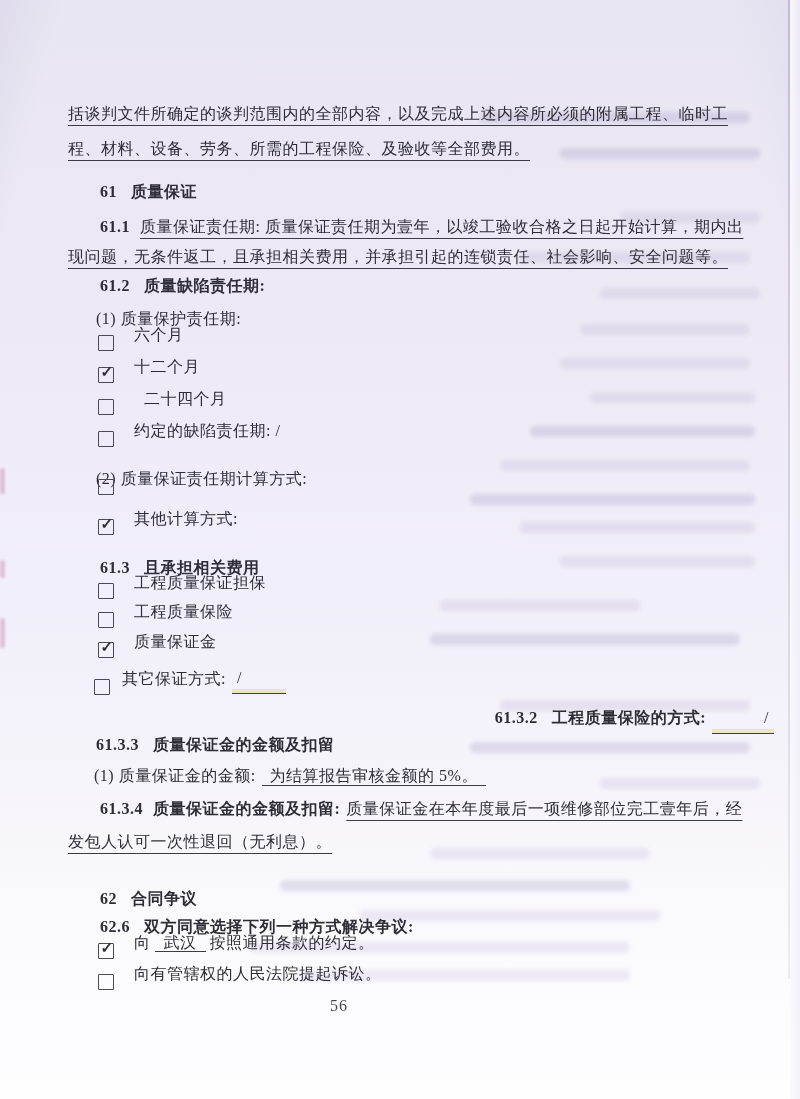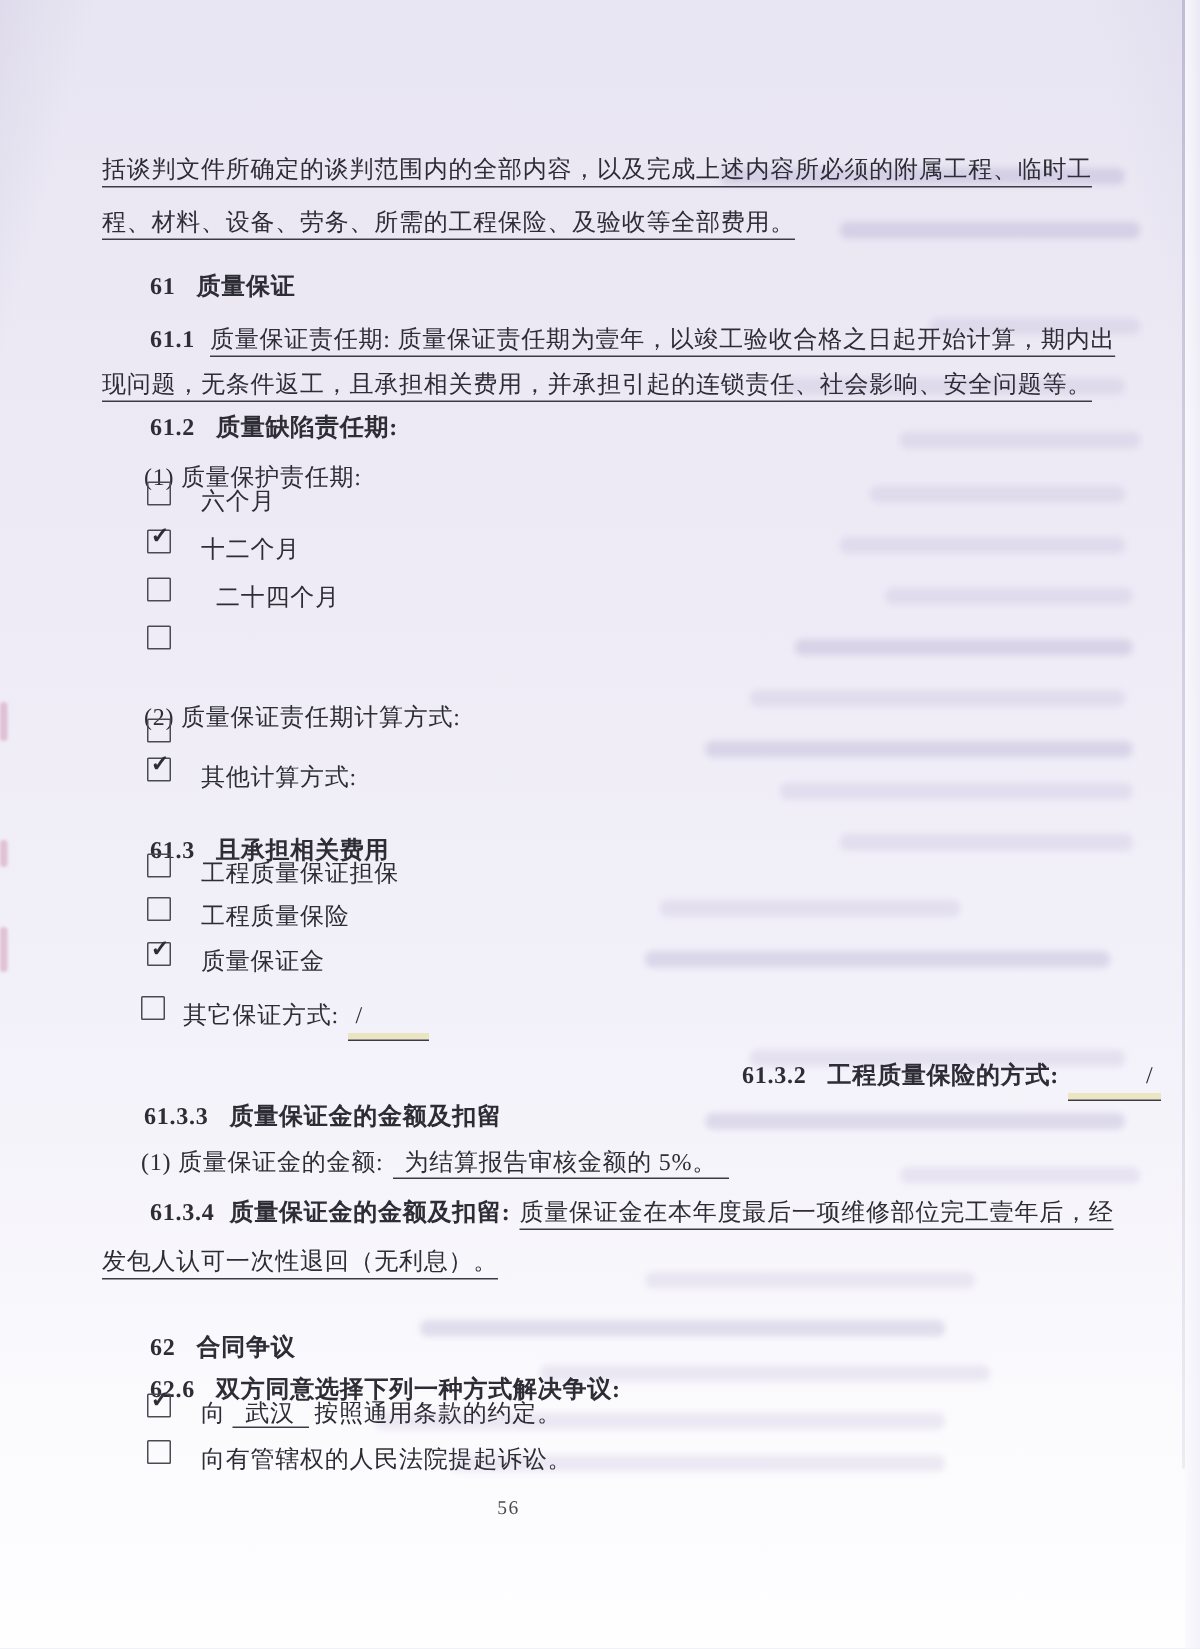--- a/index.html
+++ b/index.html
@@ -36,37 +36,37 @@
   .c611{line-height:30px;}
   .c6134{line-height:33px;}
   .num{font-weight:700;margin-right:10px;}
   .item{padding-left:28px;}
   u, .ul{
     text-decoration:underline;
     text-underline-offset:6px;
     text-decoration-thickness:1px;
     text-decoration-color:#3c3b45;
   }
-  .cb-row{padding-left:30px;display:flex;align-items:flex-start;}
+  .cb-row{padding-left:30px;display:flex;align-items:flex-end;}
   .box{
     flex:0 0 auto;display:inline-flex;align-items:center;justify-content:center;
     width:14px;height:14px;border:1.4px solid #4a4a56;margin-right:20px;
     position:relative;top:1px;font-size:15px;line-height:14px;color:#2e2d36;
     border-radius:1px;
   }
   .box .mark{position:relative;top:-3px;left:1px;font-weight:700;}
   .fill-blank{
     display:inline-block;min-width:44px;padding:0 5px;margin-left:6px;
     border-bottom:1px solid #3c3b45;
   }
   .fill-long{border-bottom:1px solid #3c3b45;padding:0 8px 1px 8px;margin-left:6px;}
   .hl{background:linear-gradient(to top, rgba(222,212,110,.40) 0, rgba(222,212,110,.40) 4px, rgba(0,0,0,0) 4px);}
   .fill-name{border-bottom:1px solid #3c3b45;padding:0 9px;margin:0 4px;}
   .page-num{position:absolute;left:0;width:678px;text-align:center;
-    font-size:13px;color:#4a4952;letter-spacing:1px;}
+    font-size:16px;color:#4a4952;letter-spacing:1px;}
 </style>
 </head>
 <body>
 
 <div class="page">
 
   <div class="edge-light"></div>
   <div class="edge-line"></div>
   <div class="smudge-pink" style="top:468px;height:26px;"></div>
   <div class="smudge-pink" style="top:560px;height:18px;"></div>
@@ -117,20 +117,21 @@
           <span class="mark">✓</span>
         </span>
       <span>十二个月</span>
     </div>
     <div class="blk cb-row" style="top:384px;">
       <span class="box"></span>
       <span style="padding-left:10px;">二十四个月</span>
     </div>
     <div class="blk cb-row" style="top:416px;">
       <span class="box"></span>
+      <span>约定的缺陷责任期: /</span>
     </div>
 
     <p class="blk item" style="top:448px;">(2) 质量保证责任期计算方式:</p>
 
     <div class="blk cb-row" style="top:478px;">
       <span class="box"></span>
     </div>
     <div class="blk cb-row" style="top:504px;">
       <span class="box">
           <span class="mark">✓</span>

